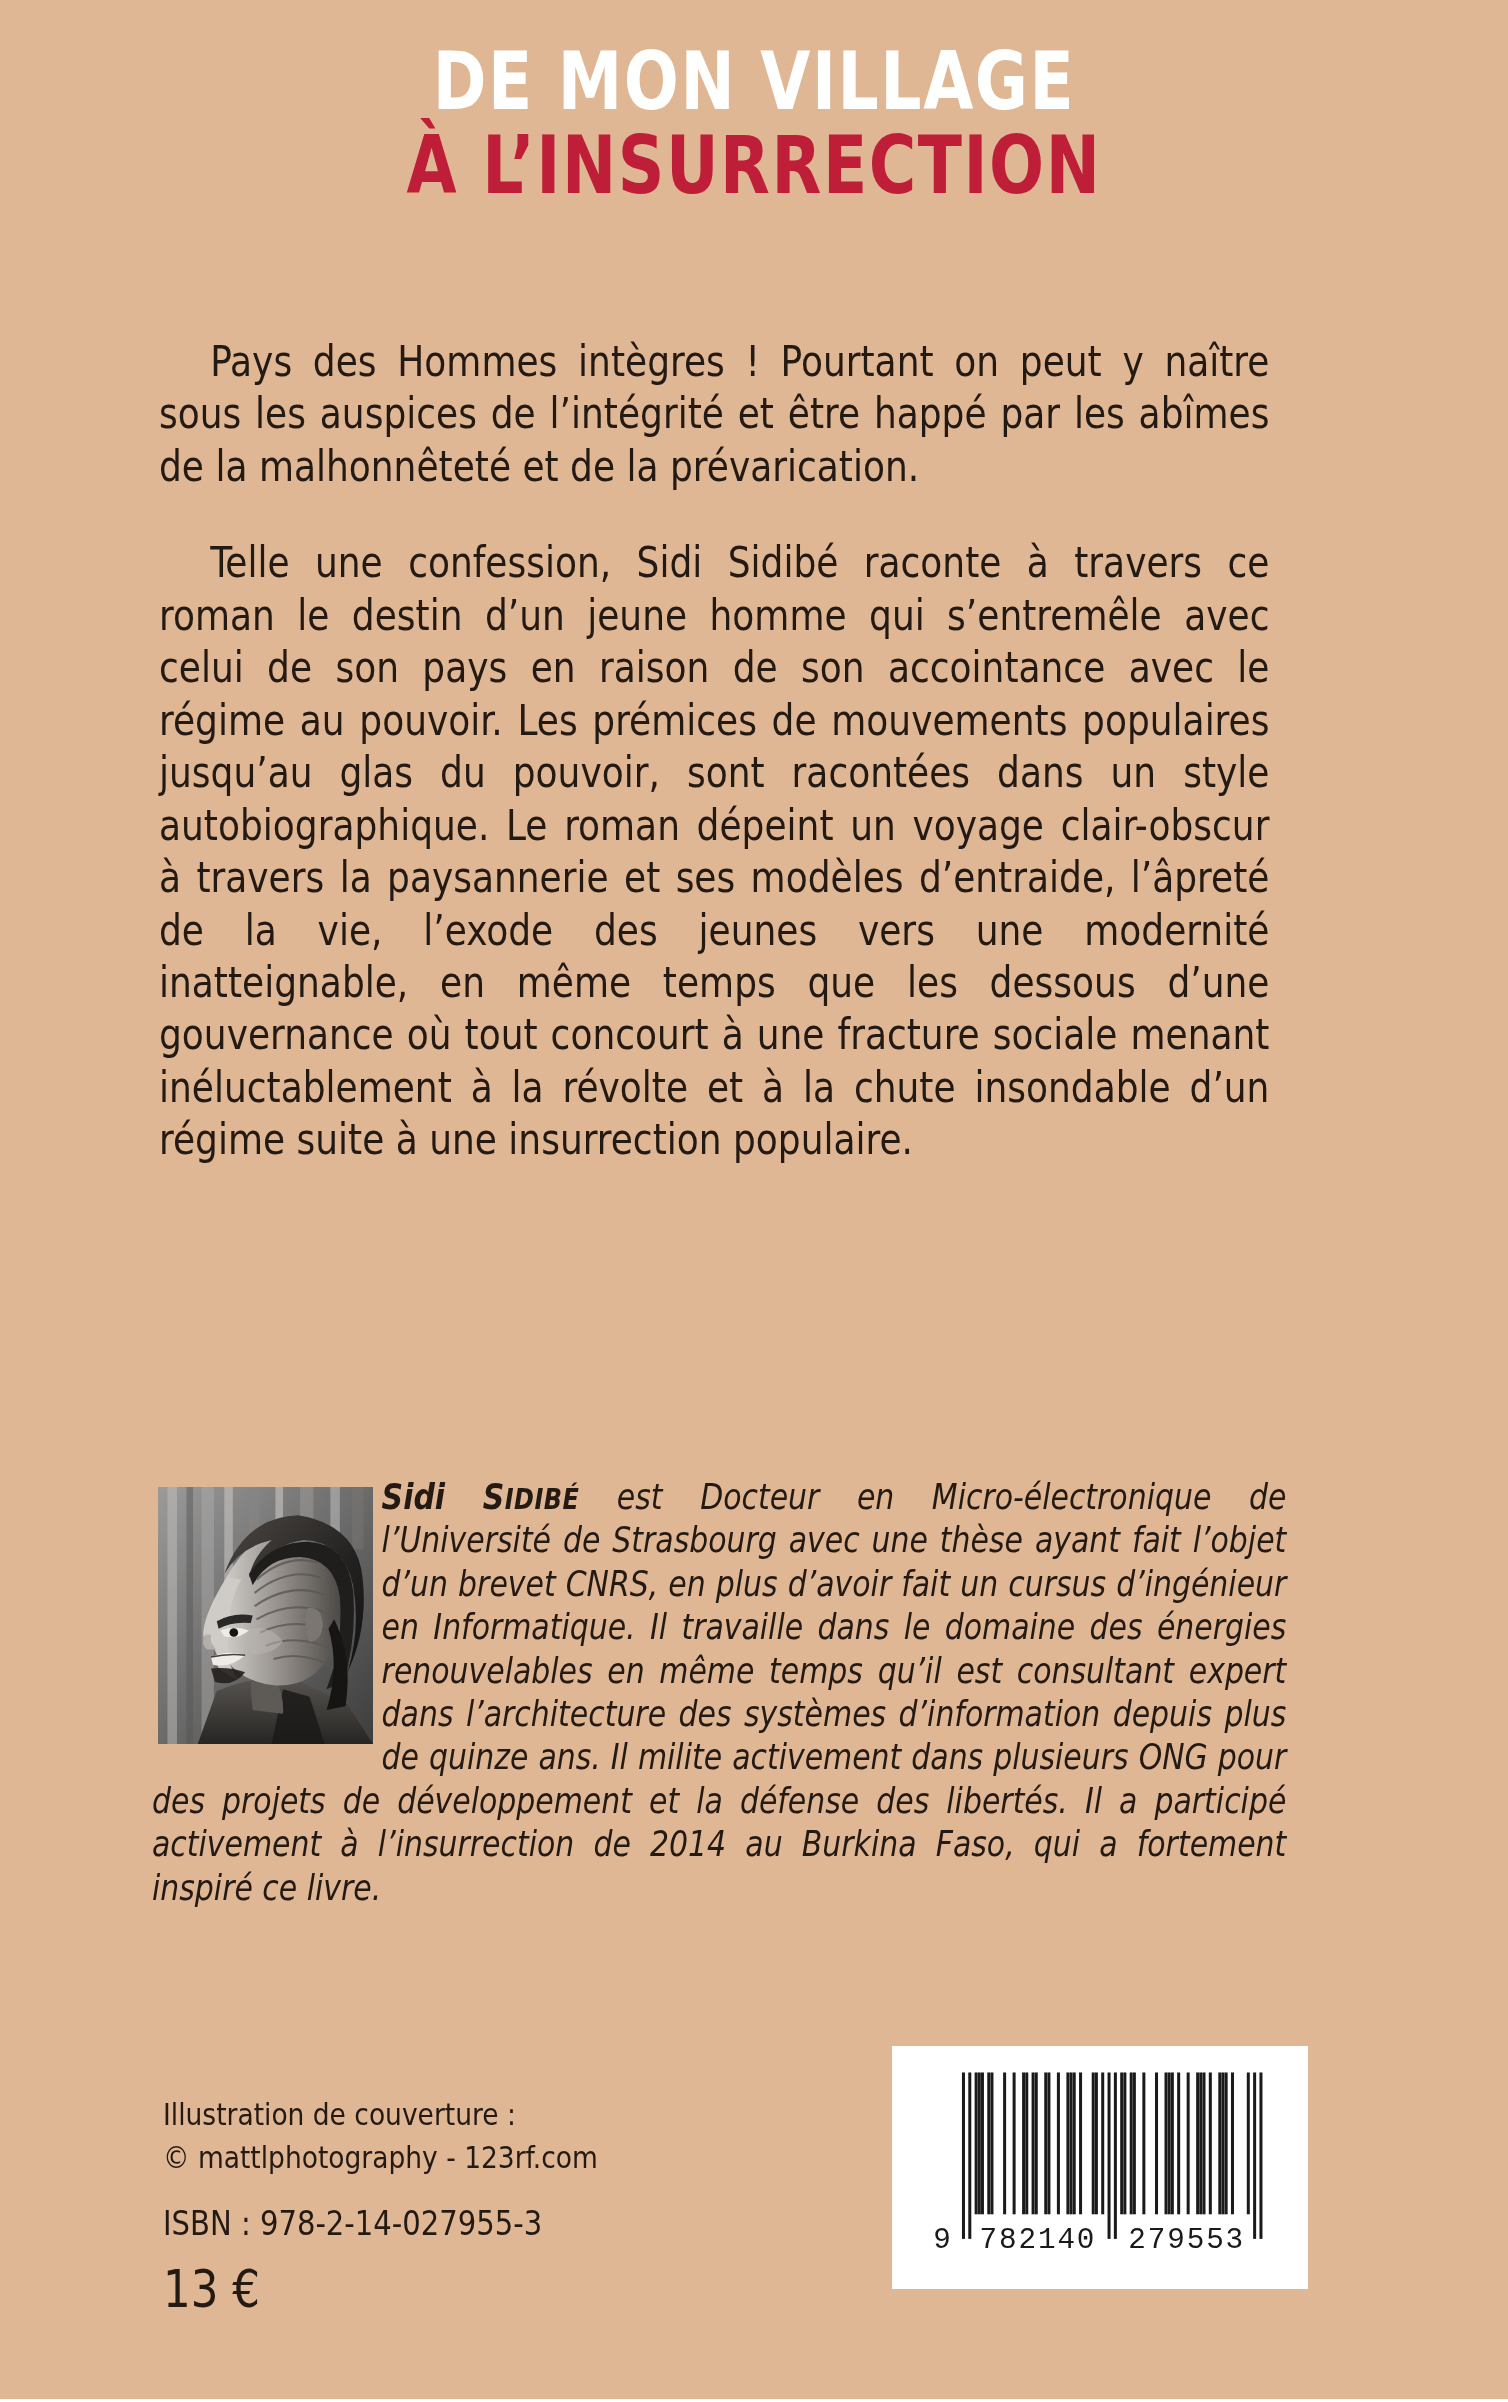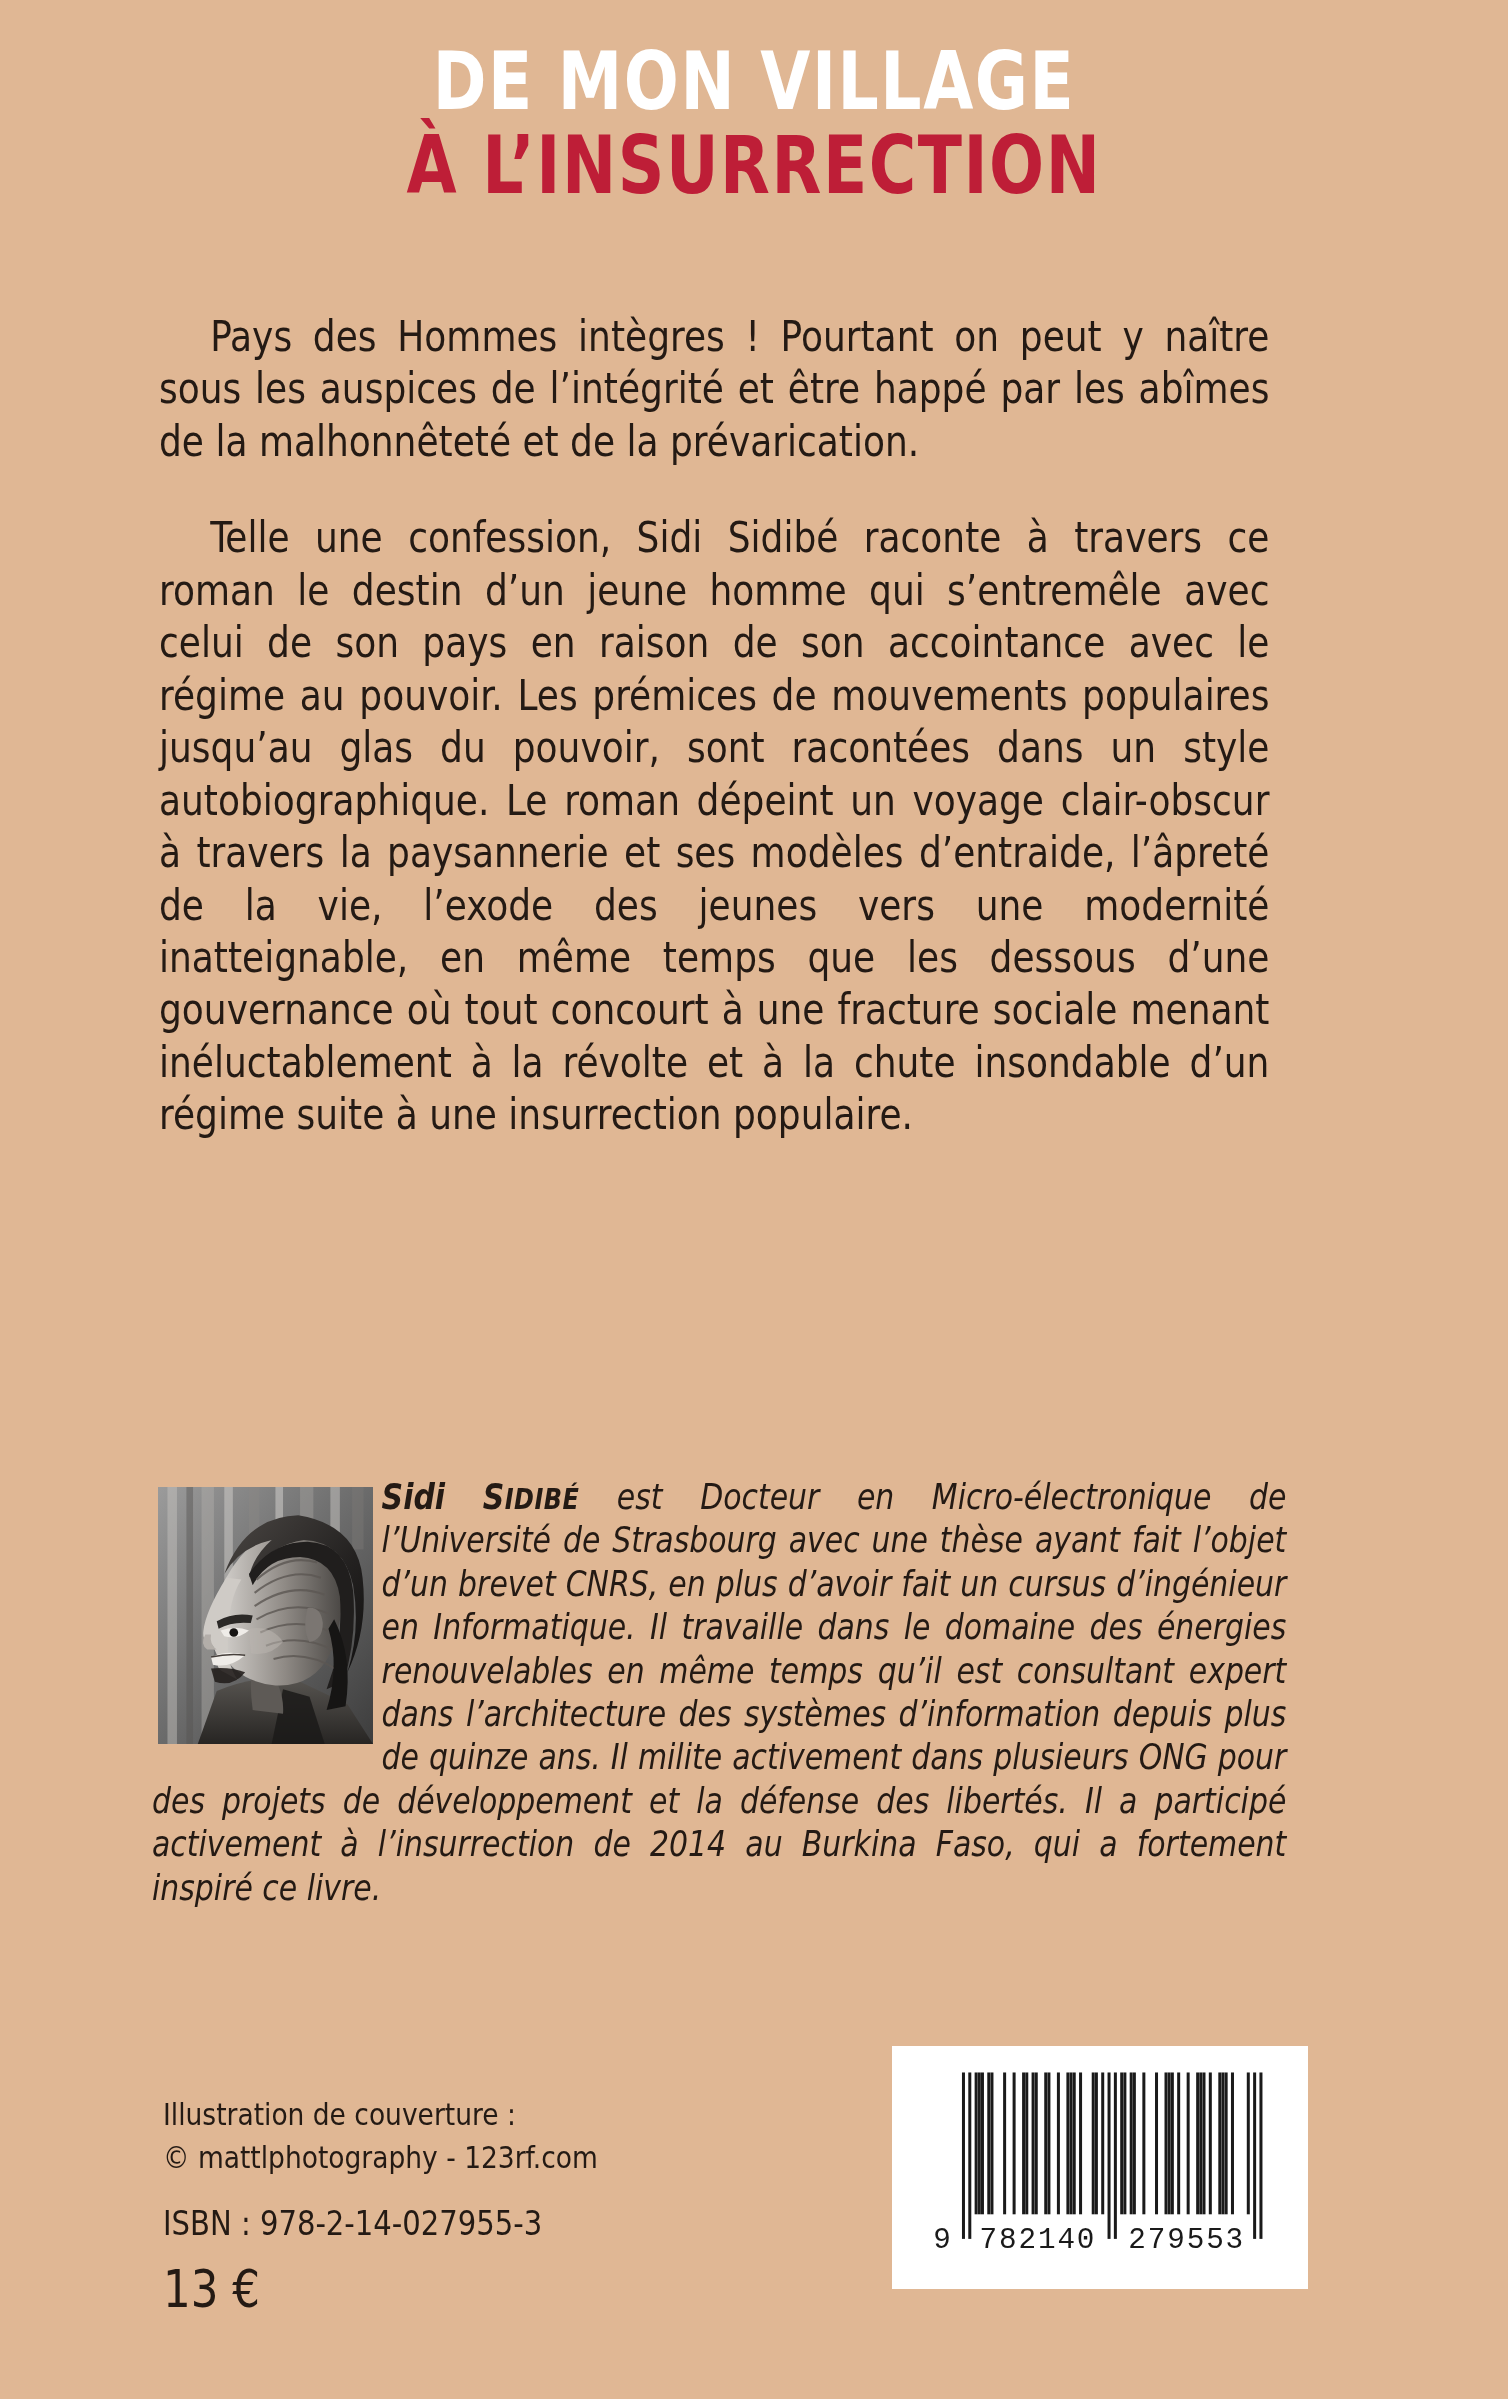--- a/index.html
+++ b/index.html
@@ -51,21 +51,21 @@
     transform: scaleX(0.80);
     transform-origin: center;
     white-space: nowrap;
     margin-top: 3.8px;
   }
 
   
   .blurb {
     position: absolute;
     left: 159px;
-    top: 310px;
+    top: 335px;
     width: 1194px;
   }
 
   .blurb p {
     margin: 0 0 44px 0;
     font-family: "DejaVu Sans Condensed", "Liberation Sans Narrow", "Liberation Sans", sans-serif;
     font-size: 43px;
     line-height: 1.22;
     text-align: justify;
     text-indent: 55px;

